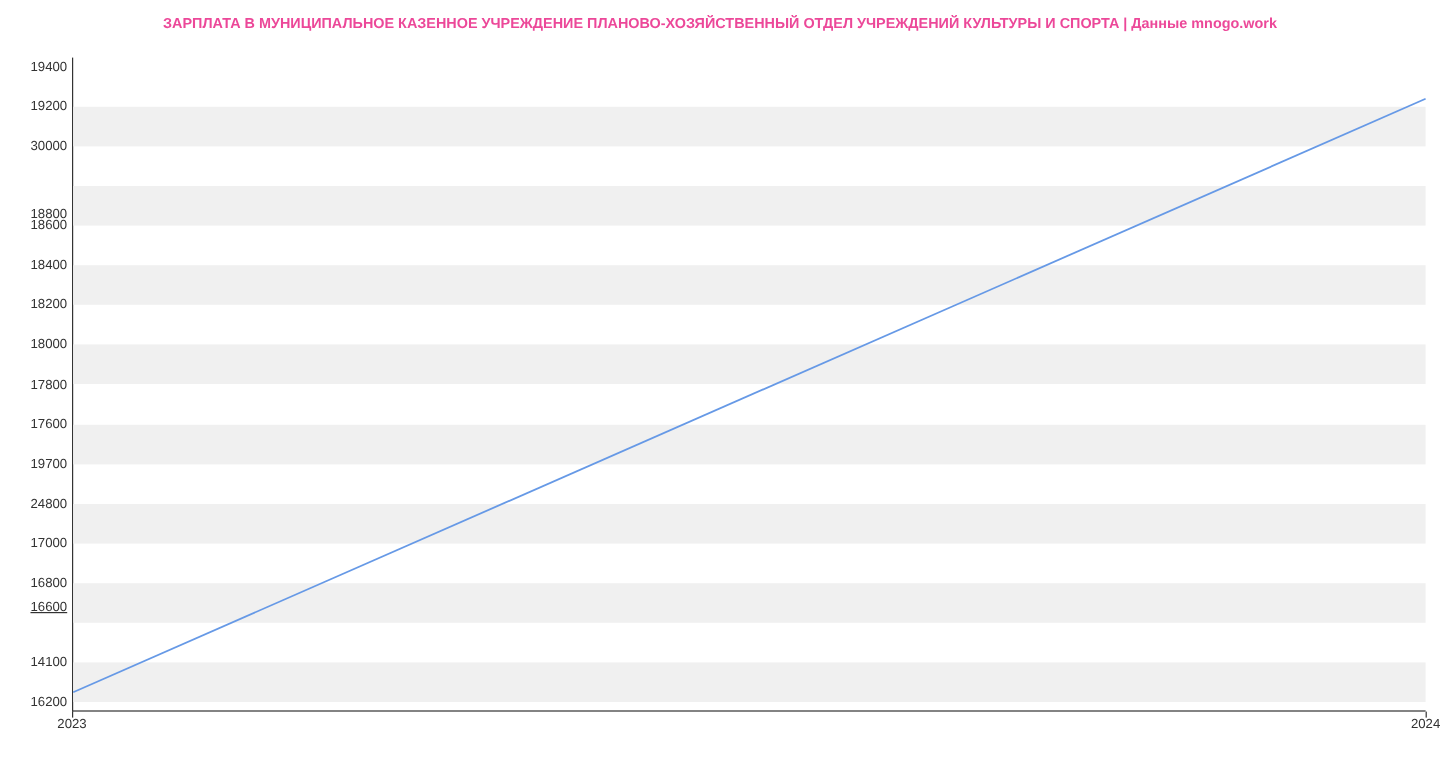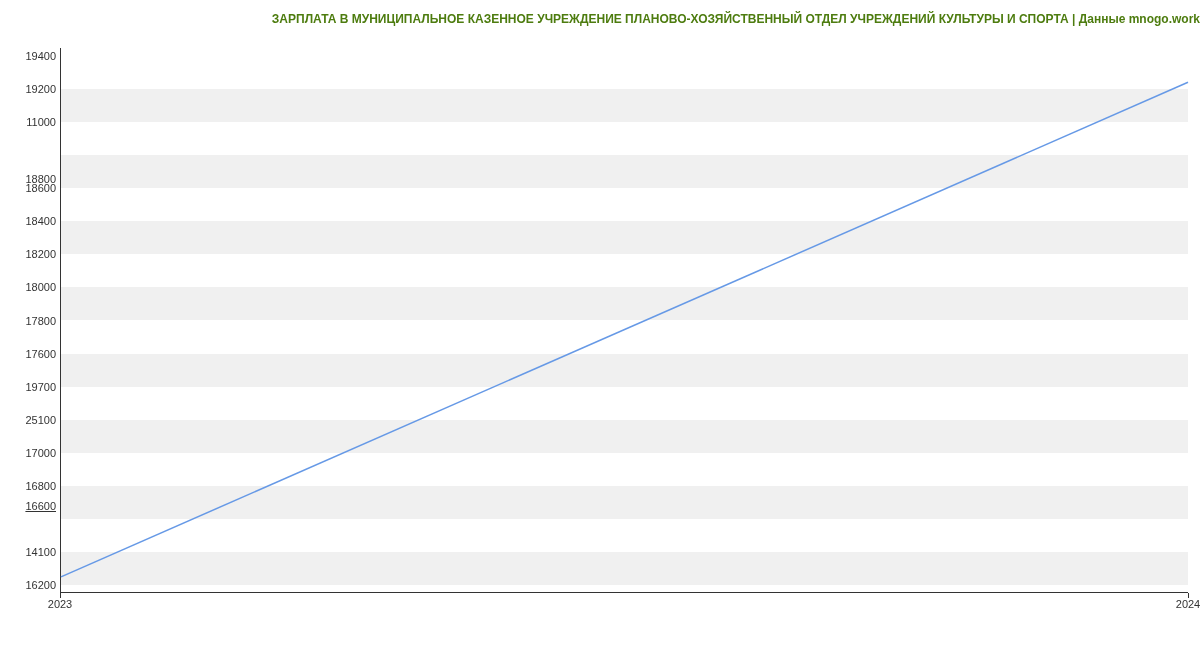--- a/index.html
+++ b/index.html
@@ -15,24 +15,24 @@
   .container {
     position: relative;
     width: 1200px;
     height: 650px;
   }
   .title {
     position: absolute;
     top: 12px;
     left: 0;
     width: 1200px;
-    text-align: right;
+    text-align: center;
     font-size: 12px;
     font-weight: bold;
-    color: #4d7c0f;
+    color: #ec4899;
   }
   .plot-area {
     position: absolute;
     left: 60px;
     top: 48px;
     width: 1128px;
     height: 545px;
     border-left: 1px solid #333;
     border-bottom: 1px solid #333;
     box-sizing: border-box;
@@ -96,30 +96,30 @@
       <polyline id="series-line" fill="none" stroke="#6699e6" stroke-width="1.5" points="0,529.8060606060606 1128,34.351515151515116"></polyline>
     </svg>
   </div>
 
   <div id="y-labels">
       <div class="y-tick-label" style="top: 584.742px;">16200</div>
       <div class="y-tick-label" style="top: 551.712px;">14100</div>
       <div class="y-tick-label" style="top: 506px; text-decoration: underline;">16600</div>
       <div class="y-tick-label" style="top: 485.652px;">16800</div>
       <div class="y-tick-label" style="top: 452.621px;">17000</div>
-      <div class="y-tick-label" style="top: 419.591px;">25100</div>
+      <div class="y-tick-label" style="top: 419.591px;">24800</div>
       <div class="y-tick-label" style="top: 386.561px;">19700</div>
       <div class="y-tick-label" style="top: 353.53px;">17600</div>
       <div class="y-tick-label" style="top: 320.5px;">17800</div>
       <div class="y-tick-label" style="top: 287.47px;">18000</div>
       <div class="y-tick-label" style="top: 254.439px;">18200</div>
       <div class="y-tick-label" style="top: 221.409px;">18400</div>
       <div class="y-tick-label" style="top: 188.379px;">18600</div>
       <div class="y-tick-label" style="top: 155.348px; margin-top: 24px;">18800</div>
-      <div class="y-tick-label" style="top: 122.318px;">11000</div>
+      <div class="y-tick-label" style="top: 122.318px;">30000</div>
       <div class="y-tick-label" style="top: 89.2879px;">19200</div>
       <div class="y-tick-label" style="top: 56.2576px;">19400</div>
     </div>
   <div id="x-labels">
       <div class="x-tick-mark" style="left: 60px;"></div>
       <div class="x-tick-label" style="left: 60px;">2023</div>
       <div class="x-tick-mark" style="left: 1188px;"></div>
       <div class="x-tick-label" style="left: 1188px; text-align: center;">2024</div>
     </div>
 </div>

